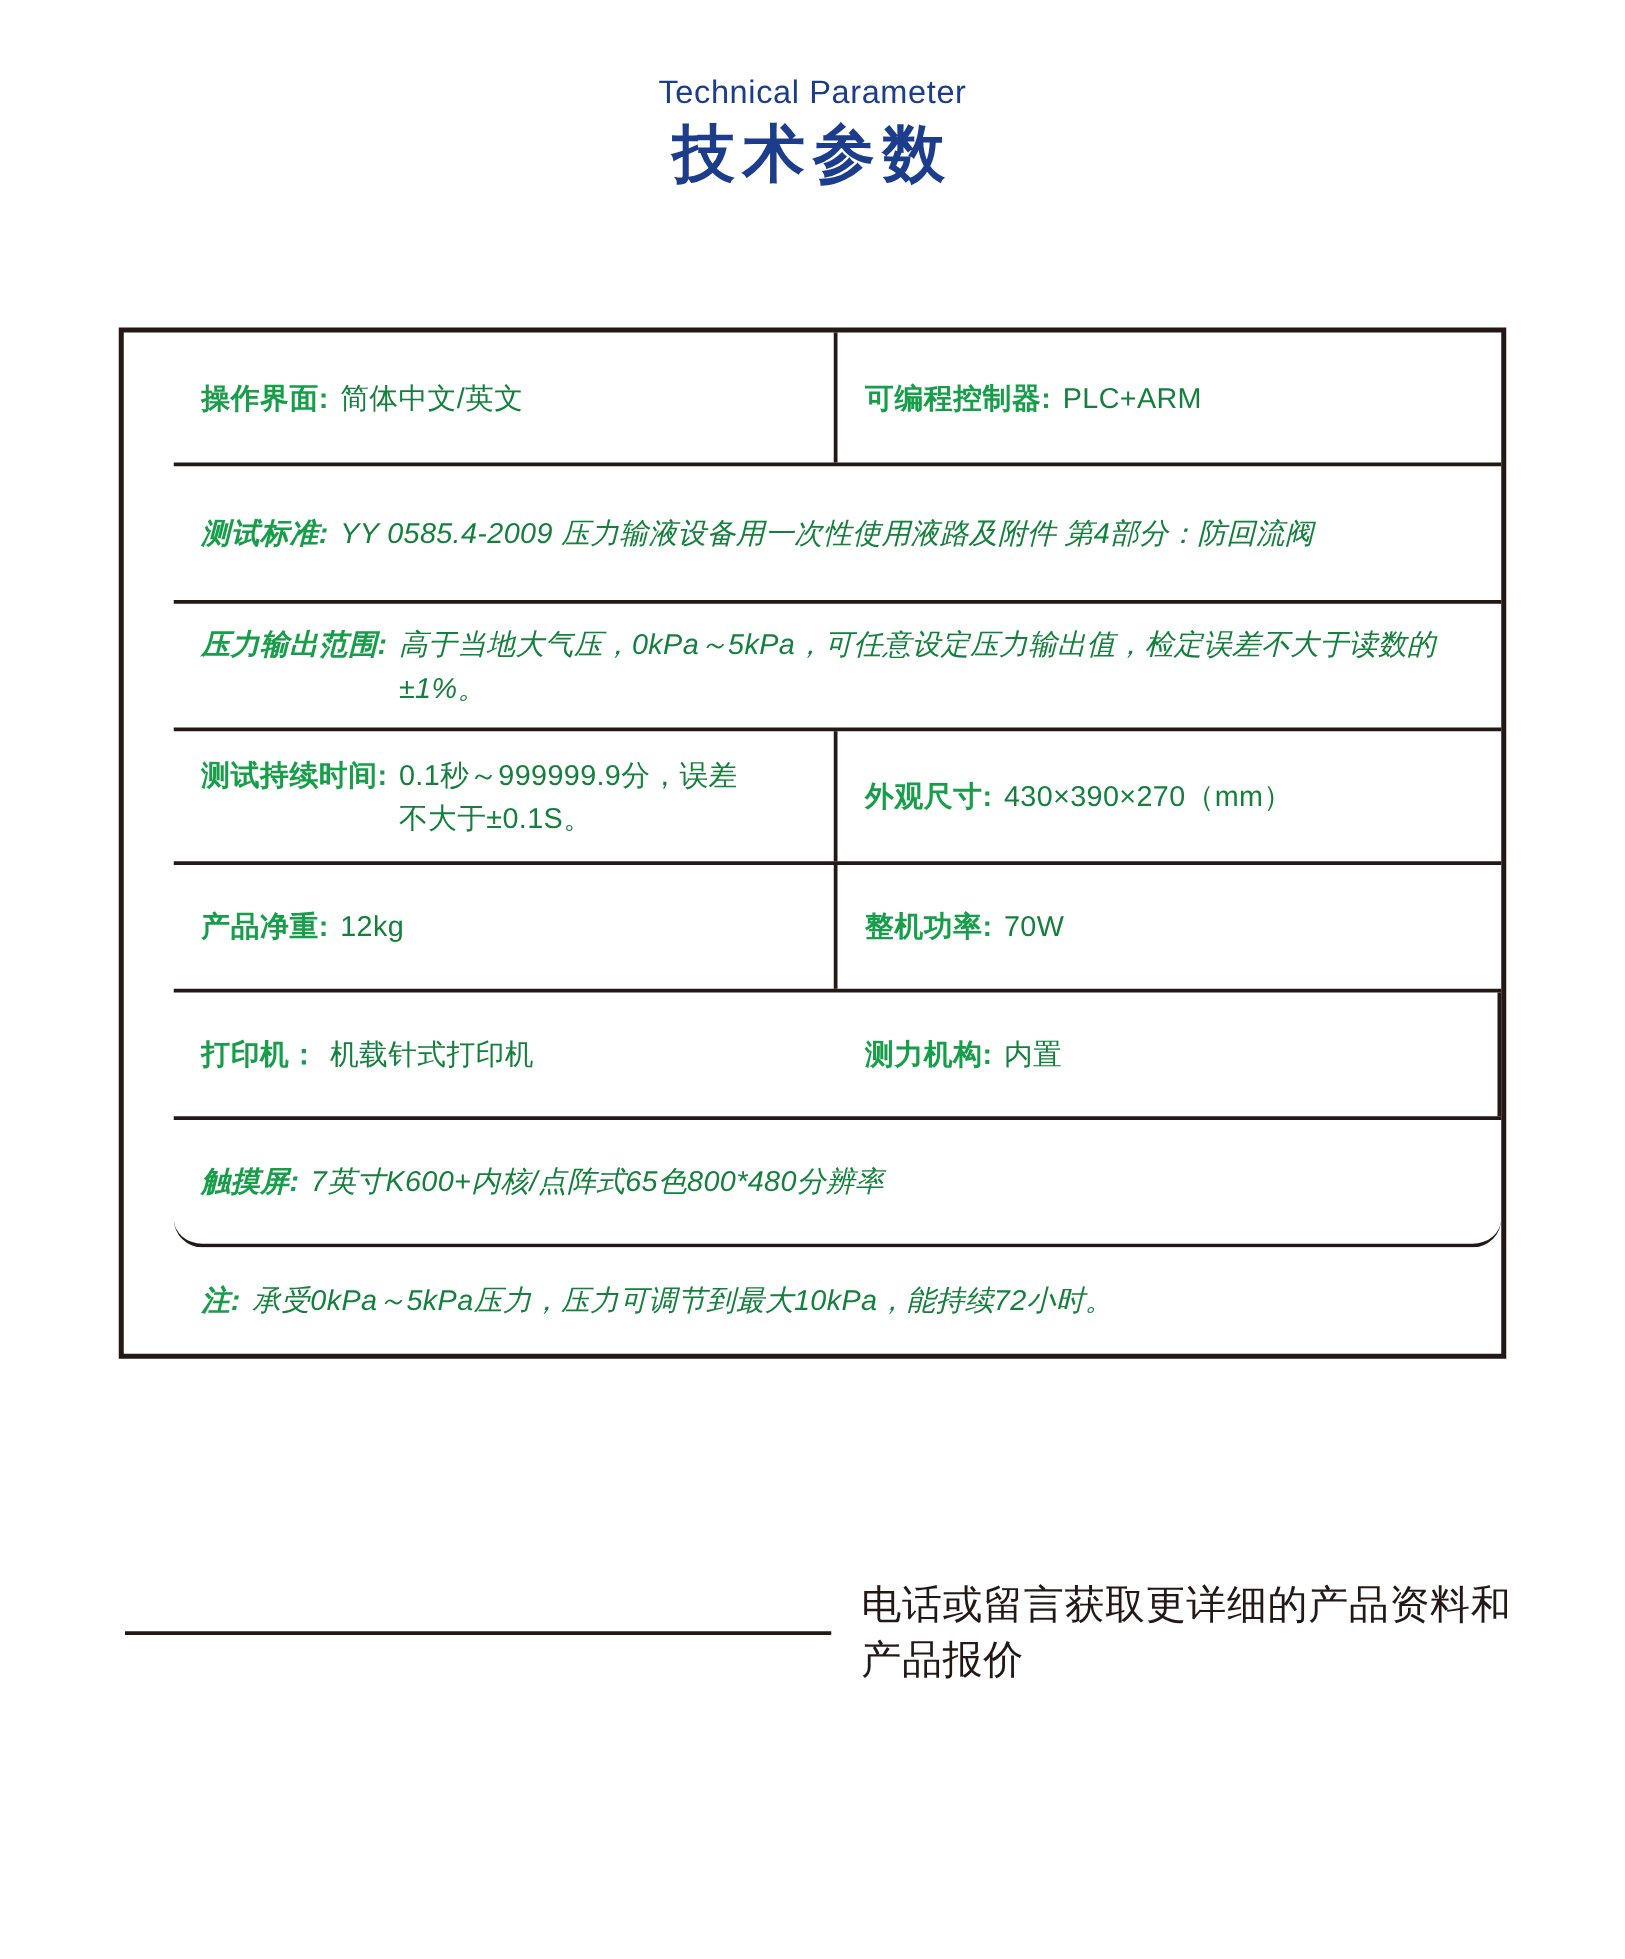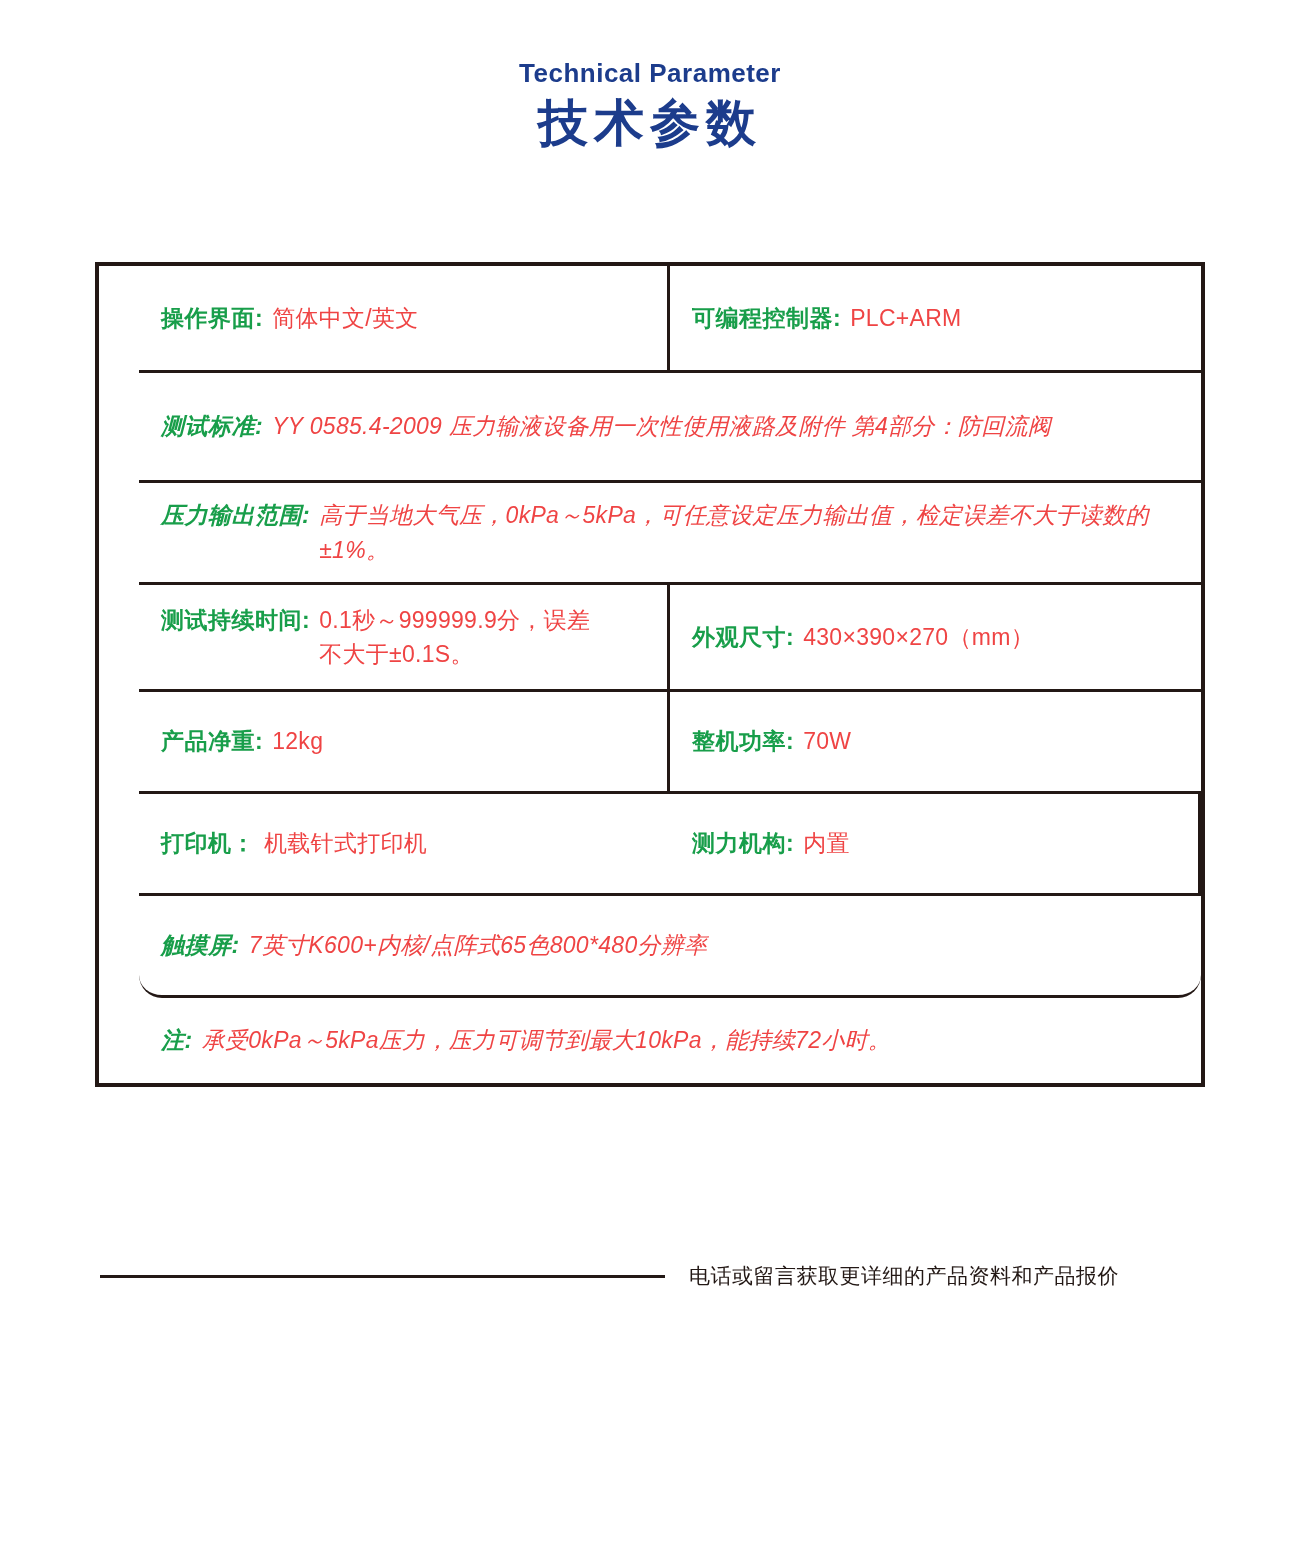--- a/index.html
+++ b/index.html
@@ -8,21 +8,21 @@
     font-family: "Liberation Sans", "DejaVu Sans", sans-serif;
     width: 1300px; height: 1567px;
     position: relative;
     color: #262220;
   }
   .page { position: absolute; inset: 0; }
 
   
   .header { position: absolute; top: 58px; left: 0; width: 100%; text-align: center; }
   .subtitle {
-    font-size: 26px; font-weight: bold; color: #1c3c8c;
+    font-size: 26px; font-weight: normal; color: #1c3c8c;
     letter-spacing: 0.5px;
   }
   .title {
     margin-top: 8px;
     font-size: 50px; font-weight: bold; color: #1c3c8c;
     letter-spacing: 6px; line-height: 1.05;
   }
 
   
   .spec-table {
@@ -40,21 +40,21 @@
   }
   .cell.left { border-right: 3px solid #231815; }
   .cell.full { flex: 1 1 100%; border-right: none; font-style: italic; }
   .cell-inner { display: flex; align-items: baseline; }
   .label {
     color: #189e4a; font-weight: bold; font-size: 23px;
     white-space: nowrap; flex: 0 0 auto; margin-right: 9px;
     letter-spacing: 0.5px;
   }
   .value {
-    font-size: 23px; color: #ef4444; line-height: 1.5;
+    font-size: 23px; color: #15803d; line-height: 1.5;
     white-space: pre-line; letter-spacing: 0.3px;
   }
   .r1 { min-height: 107px; }
   .r2 { min-height: 110px; }
   .r3 { min-height: 102px; }
   .r4 { min-height: 107px; justify-content: center; }
   .r5 { min-height: 102px; }
   .r6 { min-height: 107px; }
   .r7 { min-height: 102px; }
   .r8 { min-height: 102px; border-radius: 23px; }
@@ -62,21 +62,21 @@
 
   
   .footer {
     position: absolute; left: 100px; top: 1262px; width: 1112px;
     display: flex; align-items: center;
   }
   .footer-line {
     width: 565px; height: 3px; background: #231815; flex: 0 0 auto;
     margin-right: 24px;
   }
-  .footer-note { font-size: 21px; color: #231815; letter-spacing: 0.5px; }
+  .footer-note { font-size: 32px; color: #231815; letter-spacing: 0.5px; }
 </style>
 </head>
 <body>
 
 <div class="page">
 
   <div class="header">
     <div class="subtitle">Technical Parameter</div>
     <div class="title">技术参数</div>
   </div>

